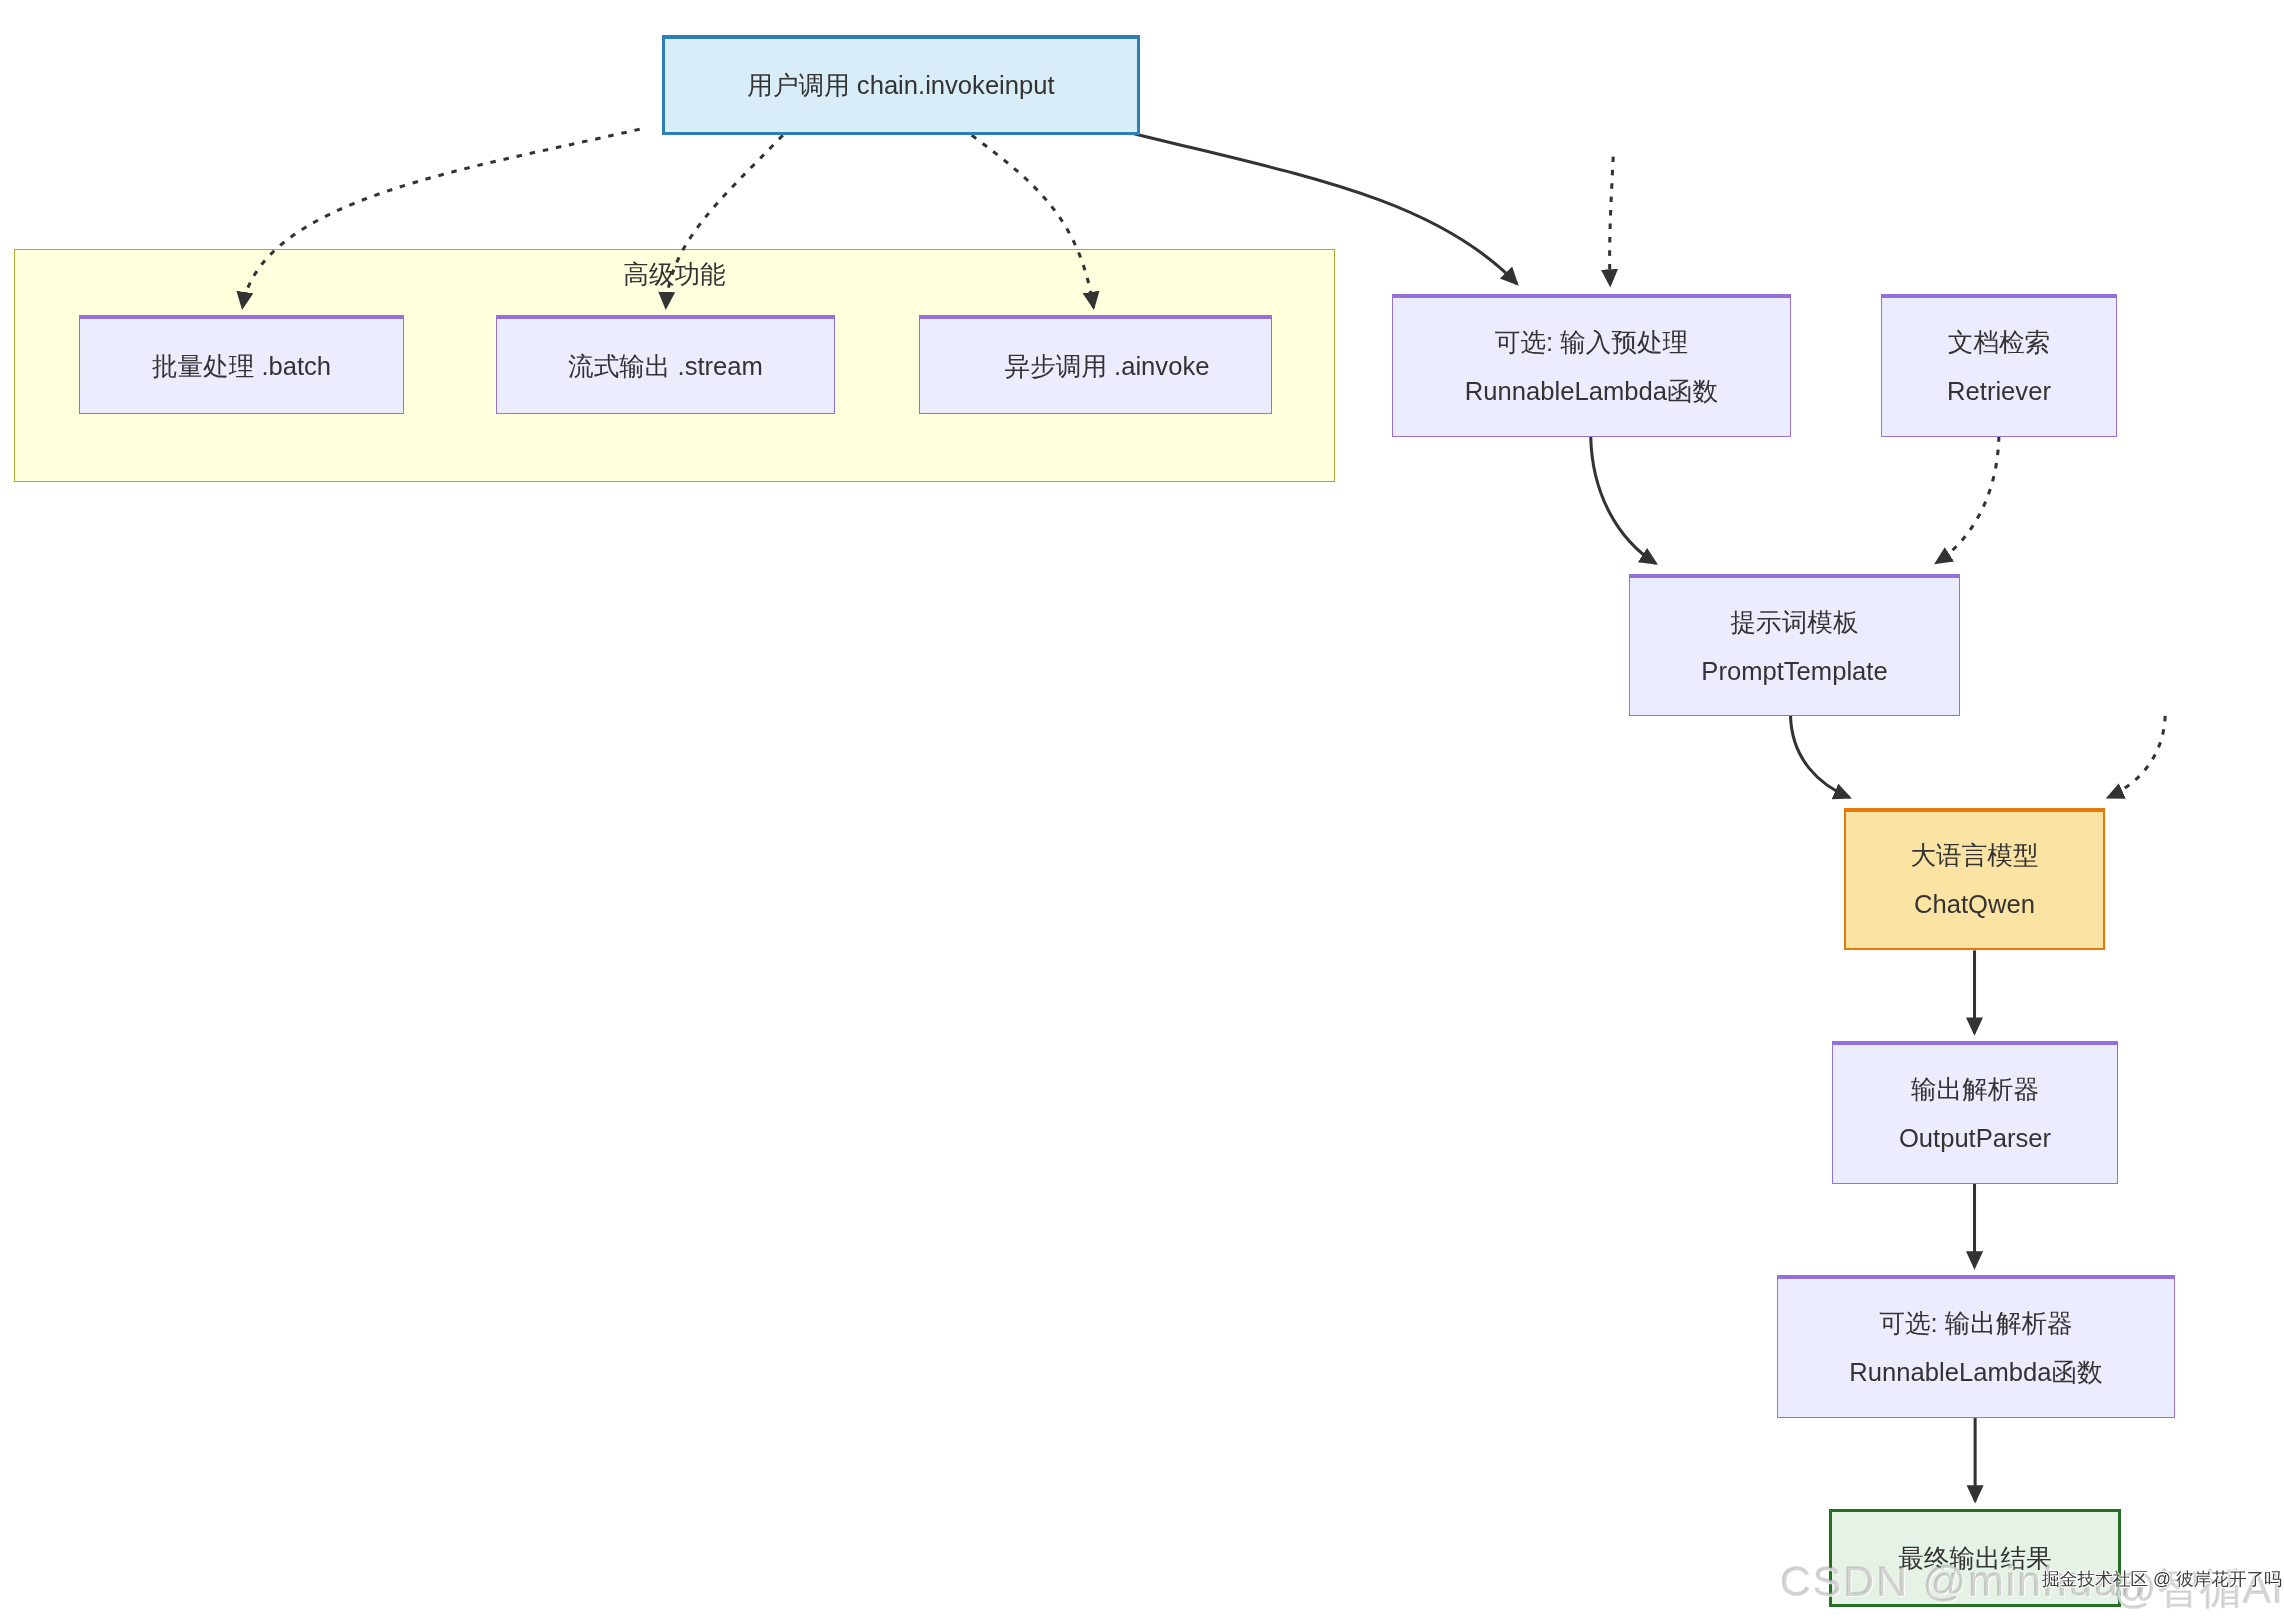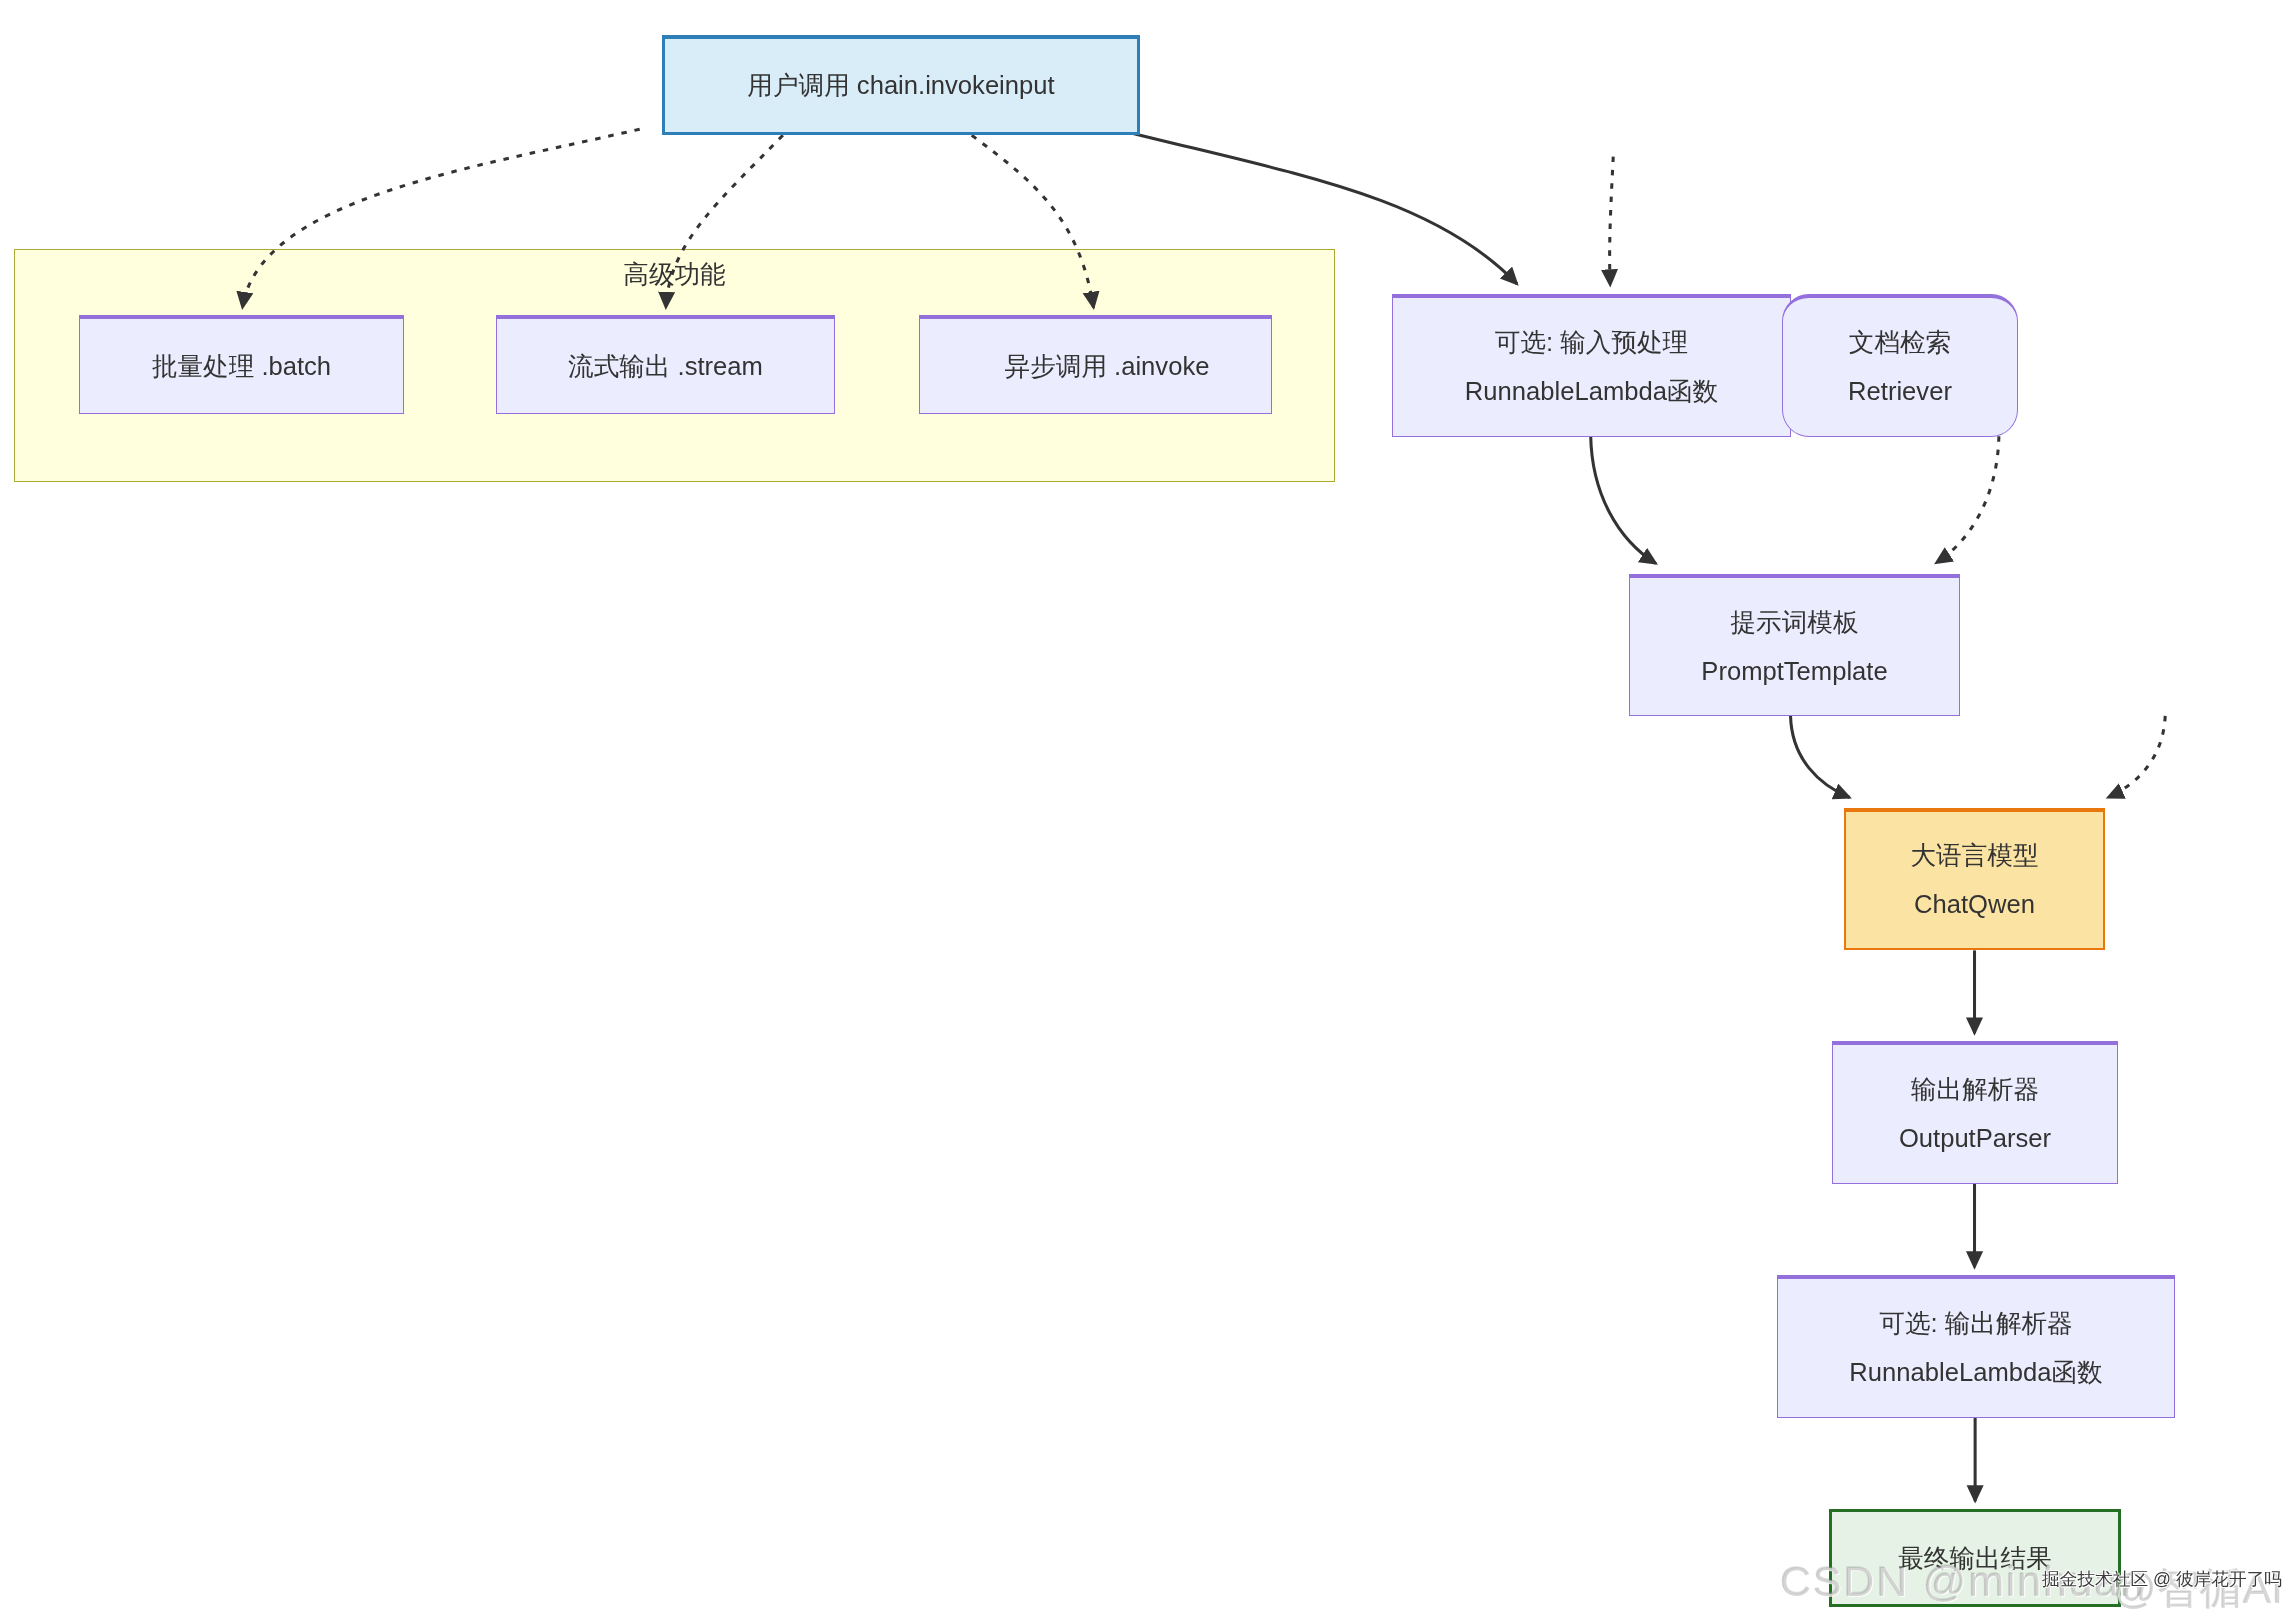--- a/index.html
+++ b/index.html
@@ -82,21 +82,21 @@
   }
 
   
   #n-user       { left: 640px; top: 35px;   width: 478px; height: 100px; margin-left: 22px; }
   #n-branch     { left: 1446px; top: 14px;   width: 325px; height: 143px; }
   #g-advanced   { left: 14px;   top: 249px;  width: 1321px; height: 233px; }
   #n-batch      { left: 79px;  top: 315px;  width: 325px; height: 99px; }
   #n-stream     { left: 496px;  top: 315px;  width: 339px; height: 99px; text-align: right; }
   #n-ainvoke    { left: 919px; top: 315px;  width: 353px; height: 99px; padding-left: 23px; }
   #n-preprocess { left: 1392px; top: 294px;  width: 399px; height: 143px; }
-  #n-retriever  { left: 1782px; top: 294px;  width: 236px; height: 143px; border-radius: 27px; }
+  #n-retriever  { left: 1881px; top: 294px;  width: 236px; height: 143px; }
   #n-prompt     { left: 1629px; top: 574px;  width: 331px; height: 142px; }
   #n-tool       { left: 2050px; top: 574px;  width: 230px; height: 142px; }
   #n-llm        { left: 1844px; top: 808px; width: 261px; height: 142px; }
   #n-parser     { left: 1832px; top: 1041px; width: 286px; height: 143px; }
   #n-postprocess{ left: 1777px; top: 1275px; width: 398px; height: 143px; }
   #n-final      { left: 1829px; top: 1509px; width: 292px; height: 98px; }
 
   .watermark {
     position: absolute;
     white-space: nowrap;

